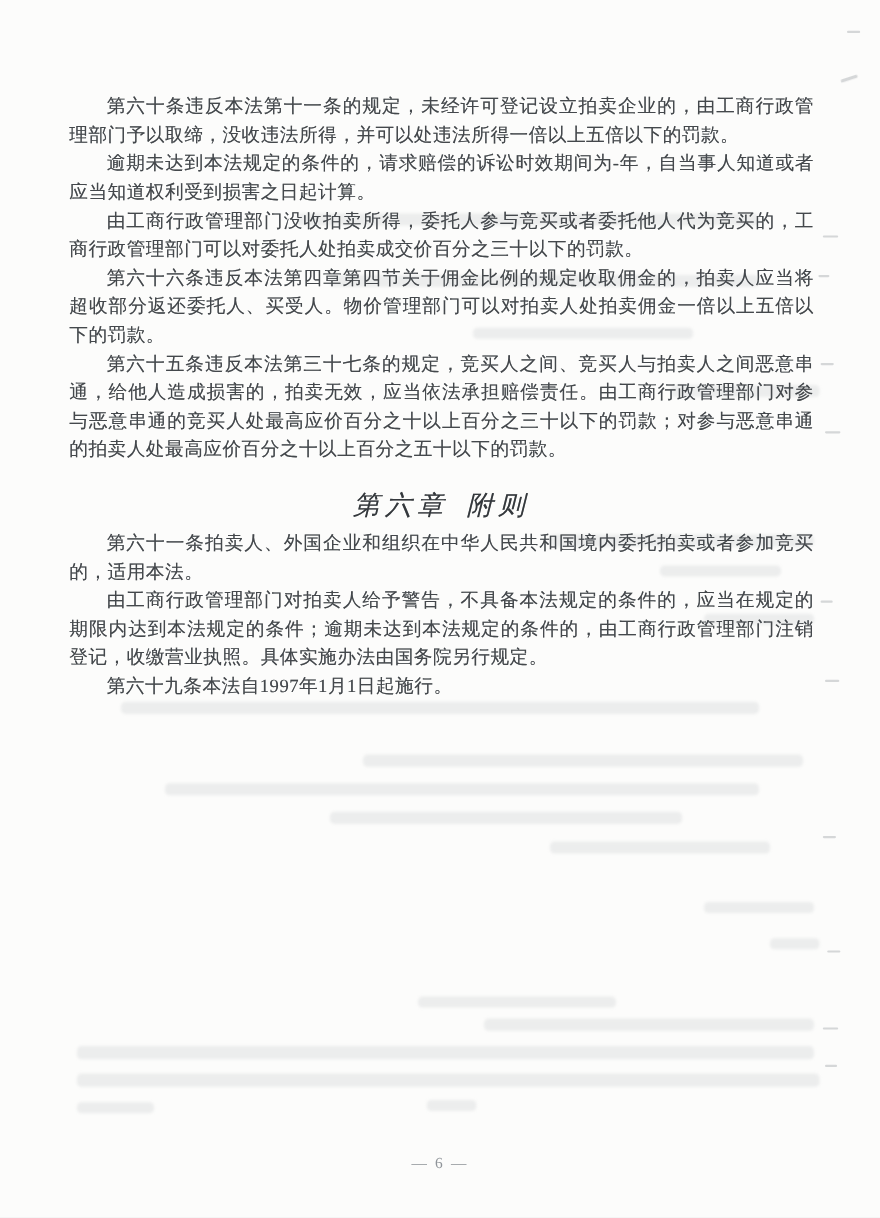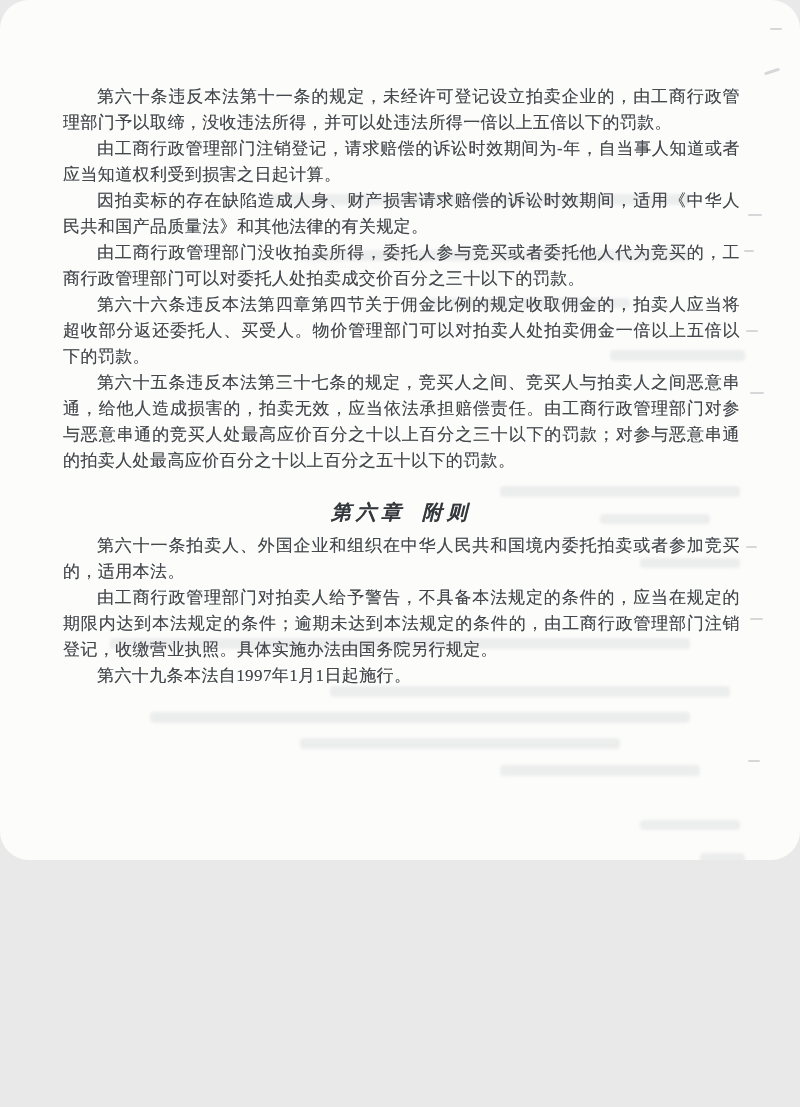--- a/index.html
+++ b/index.html
@@ -3,47 +3,46 @@
 <meta charset="utf-8">
 <style>
   html, body { margin: 0; padding: 0; }
   body {
     width: 800px; height: 1107px;
     background: #e9e9e9;
     font-family: "Liberation Serif", "DejaVu Serif", serif;
   }
   .page {
     position: relative;
-    width: 800px; height: 860px;
+    width: 800px; height: 1107px;
     background: #fcfcfb;
     overflow: hidden;
-    border-radius: 29px;
   }
   
   .doc-body {
     position: absolute;
     left: 63px; top: 84px; width: 677px;
     font-size: 17px;
     line-height: 26px;
     text-align: justify;
     color: #44484c;
     letter-spacing: 0.4px;
     text-shadow: 0 0 0.4px rgba(70,74,78,0.55);
   }
   .doc-body p {
     margin: 0;
     text-indent: 2em;
   }
   .chapter {
     margin: 25px 0 8px 0;
     text-align: center;
     text-indent: 0;
-    font-size: 20px;
+    font-size: 24px;
     font-style: italic;
-    font-weight: 700;
+    font-weight: 400;
     letter-spacing: 5px;
     color: #34383c;
   }
   .chapter .gap { display: inline-block; width: 16px; }
   .pagefoot {
     position: absolute;
     left: 0; right: 0; top: 1051px;
     text-align: center;
     color: #8f9499;
     font-size: 14px;
@@ -105,22 +104,21 @@
     <div class="mark" style="left:746px; top:546px; width:11px; height:2px;"></div>
     <div class="mark" style="left:750px; top:618px; width:13px; height:2px;"></div>
     <div class="mark" style="left:748px; top:760px; width:12px; height:2px;"></div>
     <div class="mark" style="left:752px; top:864px; width:12px; height:2px;"></div>
     <div class="mark" style="left:748px; top:934px; width:14px; height:2px;"></div>
     <div class="mark" style="left:750px; top:968px; width:11px; height:2px;"></div>
   </div>
 
   <main class="doc-body">
     <p>第六十条违反本法第十一条的规定，未经许可登记设立拍卖企业的，由工商行政管理部门予以取缔，没收违法所得，并可以处违法所得一倍以上五倍以下的罚款。</p>
-    <p>由工商行政管理部门注销登记，请求赔偿的诉讼时效期间为-年，自当事人知道或者应当知道权利受到损害之日起计算。</p>
-    <p>因拍卖标的存在缺陷造成人身、财产损害请求赔偿的诉讼时效期间，适用《中华人民共和国产品质量法》和其他法律的有关规定。</p>
+    <p>逾期未达到本法规定的条件的，请求赔偿的诉讼时效期间为-年，自当事人知道或者应当知道权利受到损害之日起计算。</p>
     <p>由工商行政管理部门没收拍卖所得，委托人参与竞买或者委托他人代为竞买的，工商行政管理部门可以对委托人处拍卖成交价百分之三十以下的罚款。</p>
     <p>第六十六条违反本法第四章第四节关于佣金比例的规定收取佣金的，拍卖人应当将超收部分返还委托人、买受人。物价管理部门可以对拍卖人处拍卖佣金一倍以上五倍以下的罚款。</p>
     <p>第六十五条违反本法第三十七条的规定，竞买人之间、竞买人与拍卖人之间恶意串通，给他人造成损害的，拍卖无效，应当依法承担赔偿责任。由工商行政管理部门对参与恶意串通的竞买人处最高应价百分之十以上百分之三十以下的罚款；对参与恶意串通的拍卖人处最高应价百分之十以上百分之五十以下的罚款。</p>
 
     <h2 class="chapter">
       <span>第六章</span><span class="gap"></span><span>附则</span>
     </h2>
 
     <p>第六十一条拍卖人、外国企业和组织在中华人民共和国境内委托拍卖或者参加竞买的，适用本法。</p>
     <p>由工商行政管理部门对拍卖人给予警告，不具备本法规定的条件的，应当在规定的期限内达到本法规定的条件；逾期未达到本法规定的条件的，由工商行政管理部门注销登记，收缴营业执照。具体实施办法由国务院另行规定。</p>

